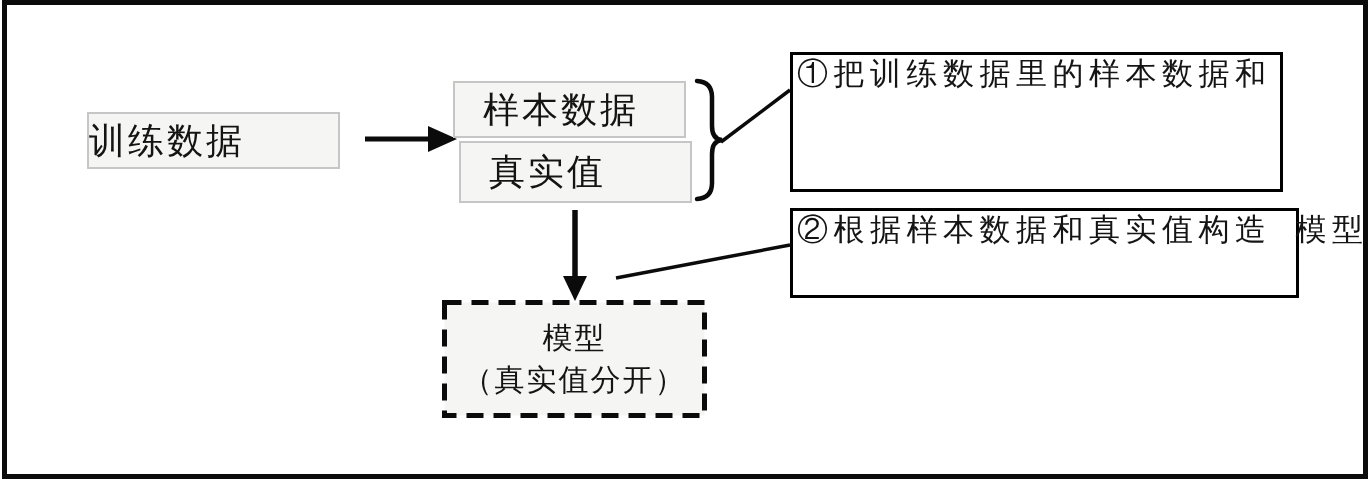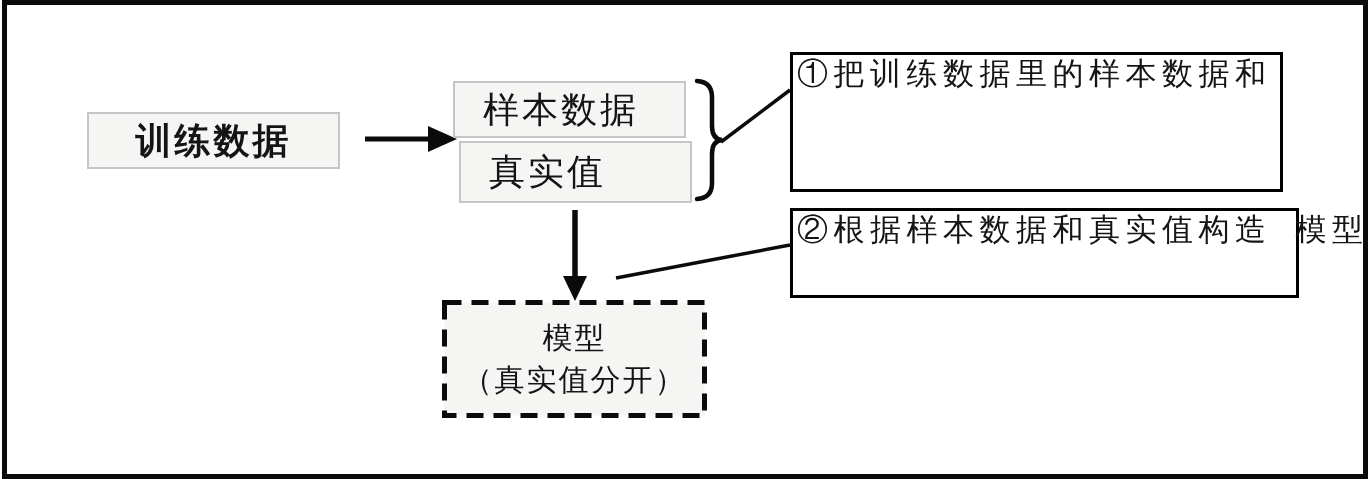--- a/index.html
+++ b/index.html
@@ -25,21 +25,21 @@
   }
   .connector-layer{position:absolute;left:0;top:0;width:1370px;height:479px;}
   .node{
     position:absolute;box-sizing:border-box;
     background:var(--node-fill);
     border:2px solid var(--node-border);
     display:flex;align-items:center;
     font-size:36px;letter-spacing:3px;line-height:1;
     white-space:nowrap;
   }
-  .node--center{justify-content:center;font-weight:bold;}
+  .node--center{justify-content:flex-start;}
   .node--left{padding-left:28px;}
   #training-box{left:87px;top:112px;width:253px;height:57px;}
   #sample-box{left:439px;top:81px;width:233px;height:57px;margin-left:14px;}
   #truth-box{left:459px;top:141px;width:233px;height:62px;}
   
   #model-box{
     position:absolute;left:442px;top:300px;width:265px;height:118px;
     box-sizing:border-box;display:flex;flex-direction:column;
     align-items:center;justify-content:center;
     font-size:30px;letter-spacing:2px;line-height:42px;text-align:center;

